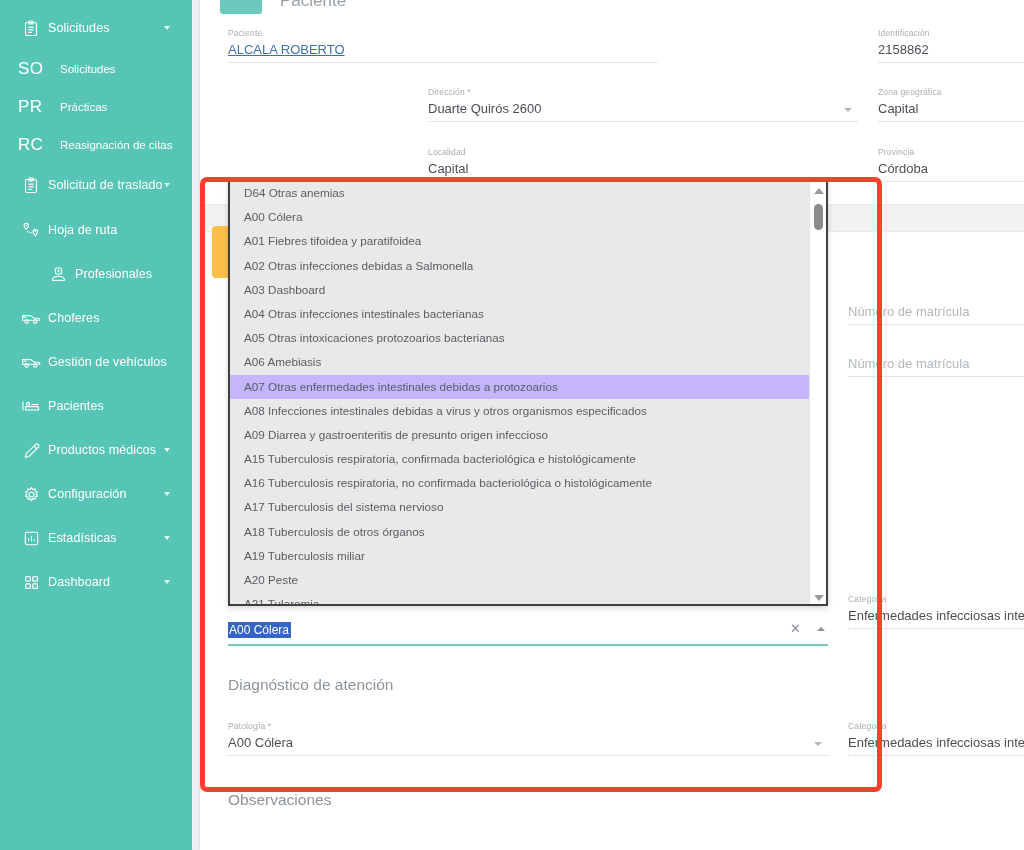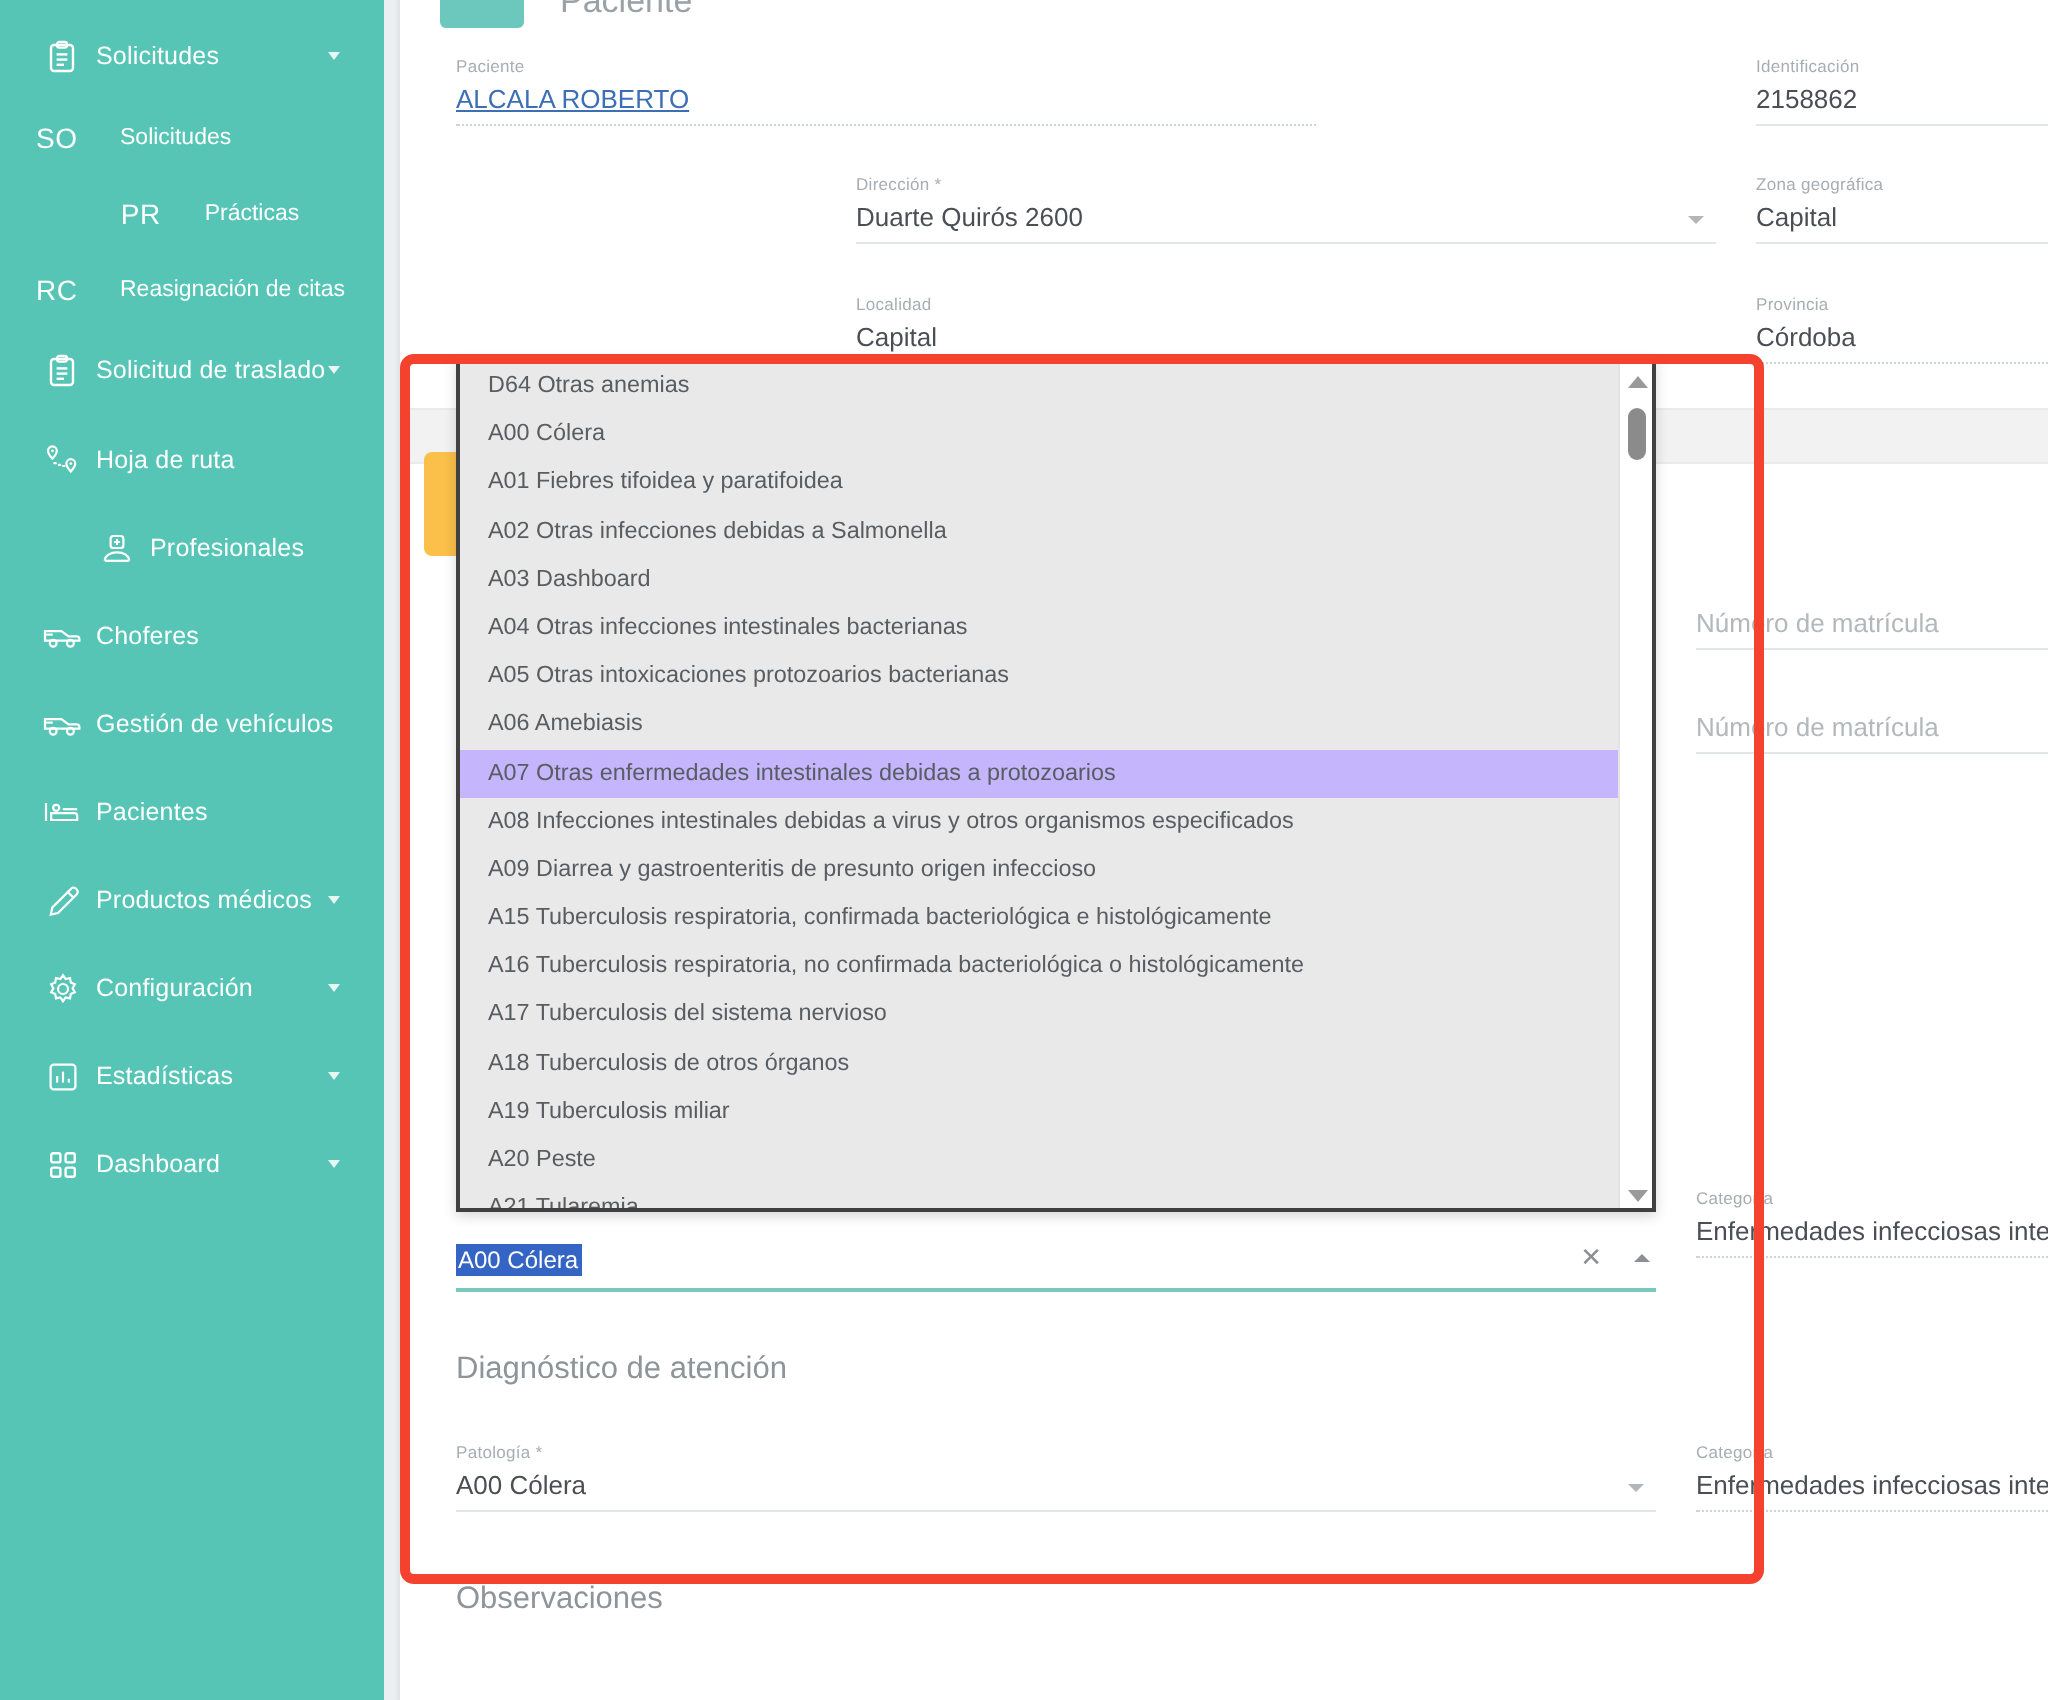--- a/index.html
+++ b/index.html
@@ -41,21 +41,21 @@
     border-right: 3.5px solid transparent;
     border-top: 4px solid rgba(255,255,255,.85);
     transform: translateY(-50%);
   }
   .sub-item {
     position: absolute; left: 0; width: 192px; height: 28px;
     display: flex; align-items: center; color: #ffffff;
   }
   .sub-abbr {
     width: 42px; min-width: 42px; margin-left: 18px;
-    font-size: 14px; color: #ffffff; letter-spacing: .3px;
+    font-size: 17px; color: #ffffff; letter-spacing: .3px;
   }
   .sub-label { font-size: 11.5px; color: #ffffff; white-space: nowrap; }
 
   
   #content {
     position: absolute; left: 192px; top: 0;
     width: 832px; height: 850px;
     background: #eceff1;
     overflow: hidden;
   }
@@ -229,21 +229,21 @@
         </svg>
       </span>
       <span class="nav-label">Solicitudes</span>
       <span class="nav-caret"></span>
     </div>
 
     <div class="sub-item" style="top:55px;">
       <span class="sub-abbr">SO</span>
       <span class="sub-label">Solicitudes</span>
     </div>
-    <div class="sub-item" style="top:93px;justify-content:center;">
+    <div class="sub-item" style="top:93px;">
       <span class="sub-abbr">PR</span>
       <span class="sub-label">Prácticas</span>
     </div>
     <div class="sub-item" style="top:131px;">
       <span class="sub-abbr">RC</span>
       <span class="sub-label">Reasignación de citas</span>
     </div>
 
     <div class="nav-item" style="top:170px;">
       <span class="nav-ico">

